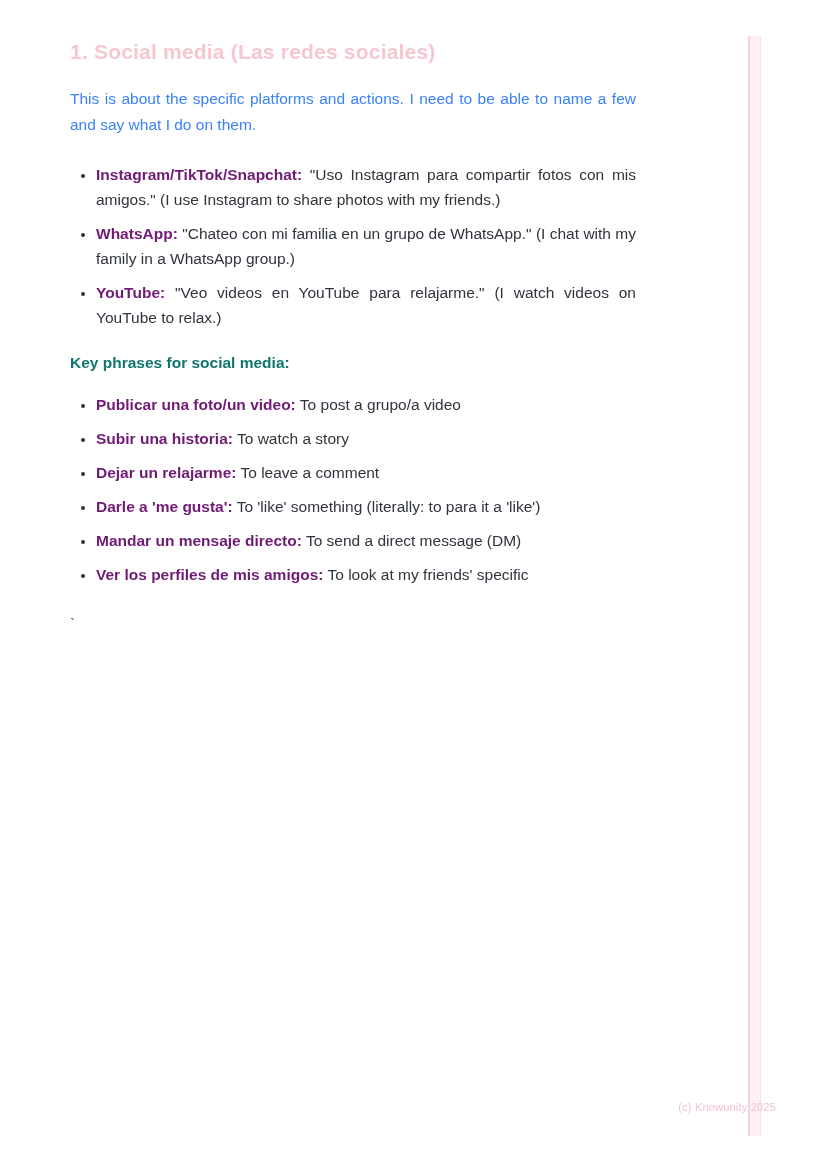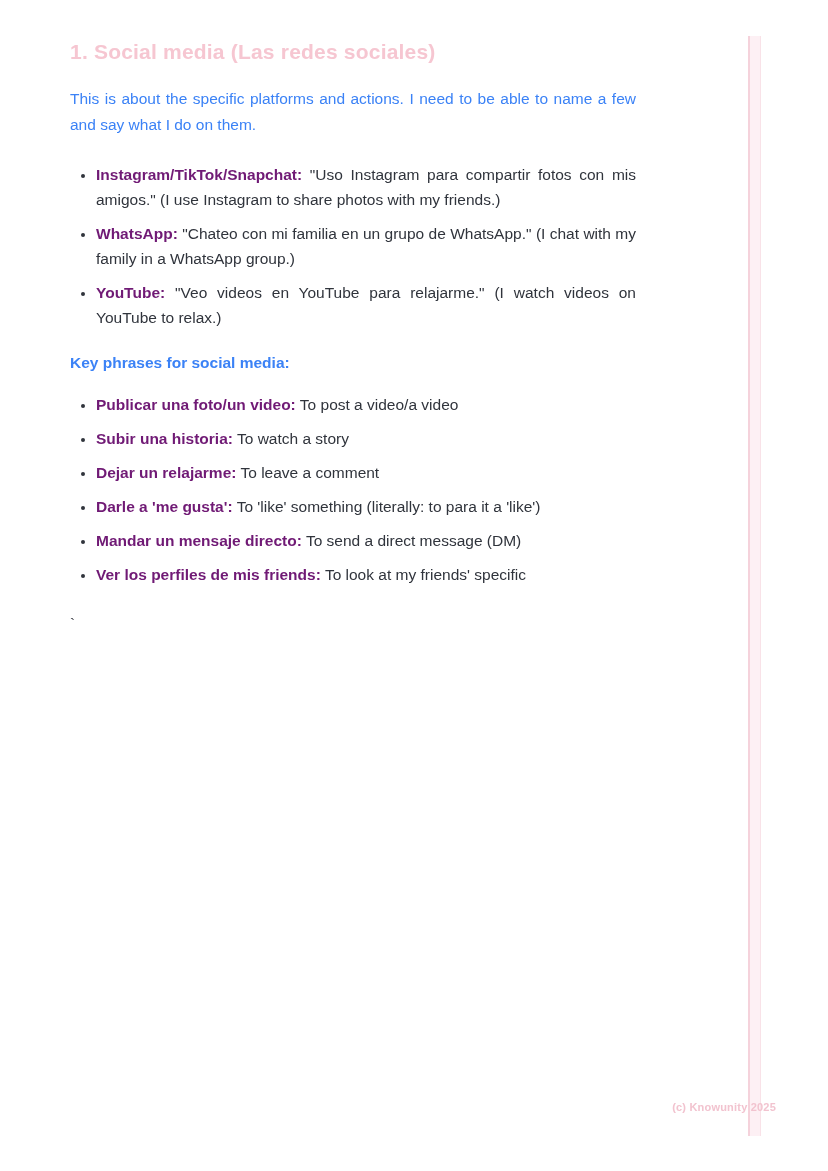--- a/index.html
+++ b/index.html
@@ -75,40 +75,39 @@
   }
 
   ul.doc-list li strong {
     font-weight: bold;
     color: #701a75;
   }
 
   p.bold-heading {
     font-size: 15.5px;
     font-weight: bold;
-    color: #3b82f6;
+    color: #0f766e;
     margin-bottom: 20px;
     margin-top: 2px;
   }
 
   p.stray {
     font-size: 15.5px;
     line-height: 25px;
     color: #30343c;
     margin-top: 4px;
   }
 
   .footer {
     position: absolute;
     top: 1101px;
     right: 52px;
     font-size: 11px;
     color: #f2c3cf;
     letter-spacing: 0.2px;
-    font-weight: bold;
   }
 </style>
 </head>
 <body>
 
 <div class="page">
 
   <div class="edge-stripe"></div>
 
   <main class="content">
@@ -130,40 +129,40 @@
         <strong>YouTube:</strong>
         <span>"Veo videos en YouTube para relajarme." (I watch videos on YouTube to relax.)</span>
       </li>
     </ul>
 
     <p class="bold-heading">Key phrases for social media:</p>
 
     <ul class="doc-list">
       <li>
         <strong>Publicar una foto/un video:</strong>
-        <span>To post a video/a video</span>
+        <span>To post a grupo/a video</span>
       </li>
       <li>
         <strong>Subir una historia:</strong>
         <span>To watch a story</span>
       </li>
       <li>
         <strong>Dejar un relajarme:</strong>
         <span>To leave a comment</span>
       </li>
       <li>
         <strong>Darle a 'me gusta':</strong>
         <span>To 'like' something (literally: to para it a 'like')</span>
       </li>
       <li>
         <strong>Mandar un mensaje directo:</strong>
         <span>To send a direct message (DM)</span>
       </li>
       <li>
-        <strong>Ver los perfiles de mis friends:</strong>
+        <strong>Ver los perfiles de mis amigos:</strong>
         <span>To look at my friends' specific</span>
       </li>
     </ul>
 
     <p class="stray">`</p>
 
   </main>
 
   <div class="footer">(c) Knowunity 2025</div>
 

